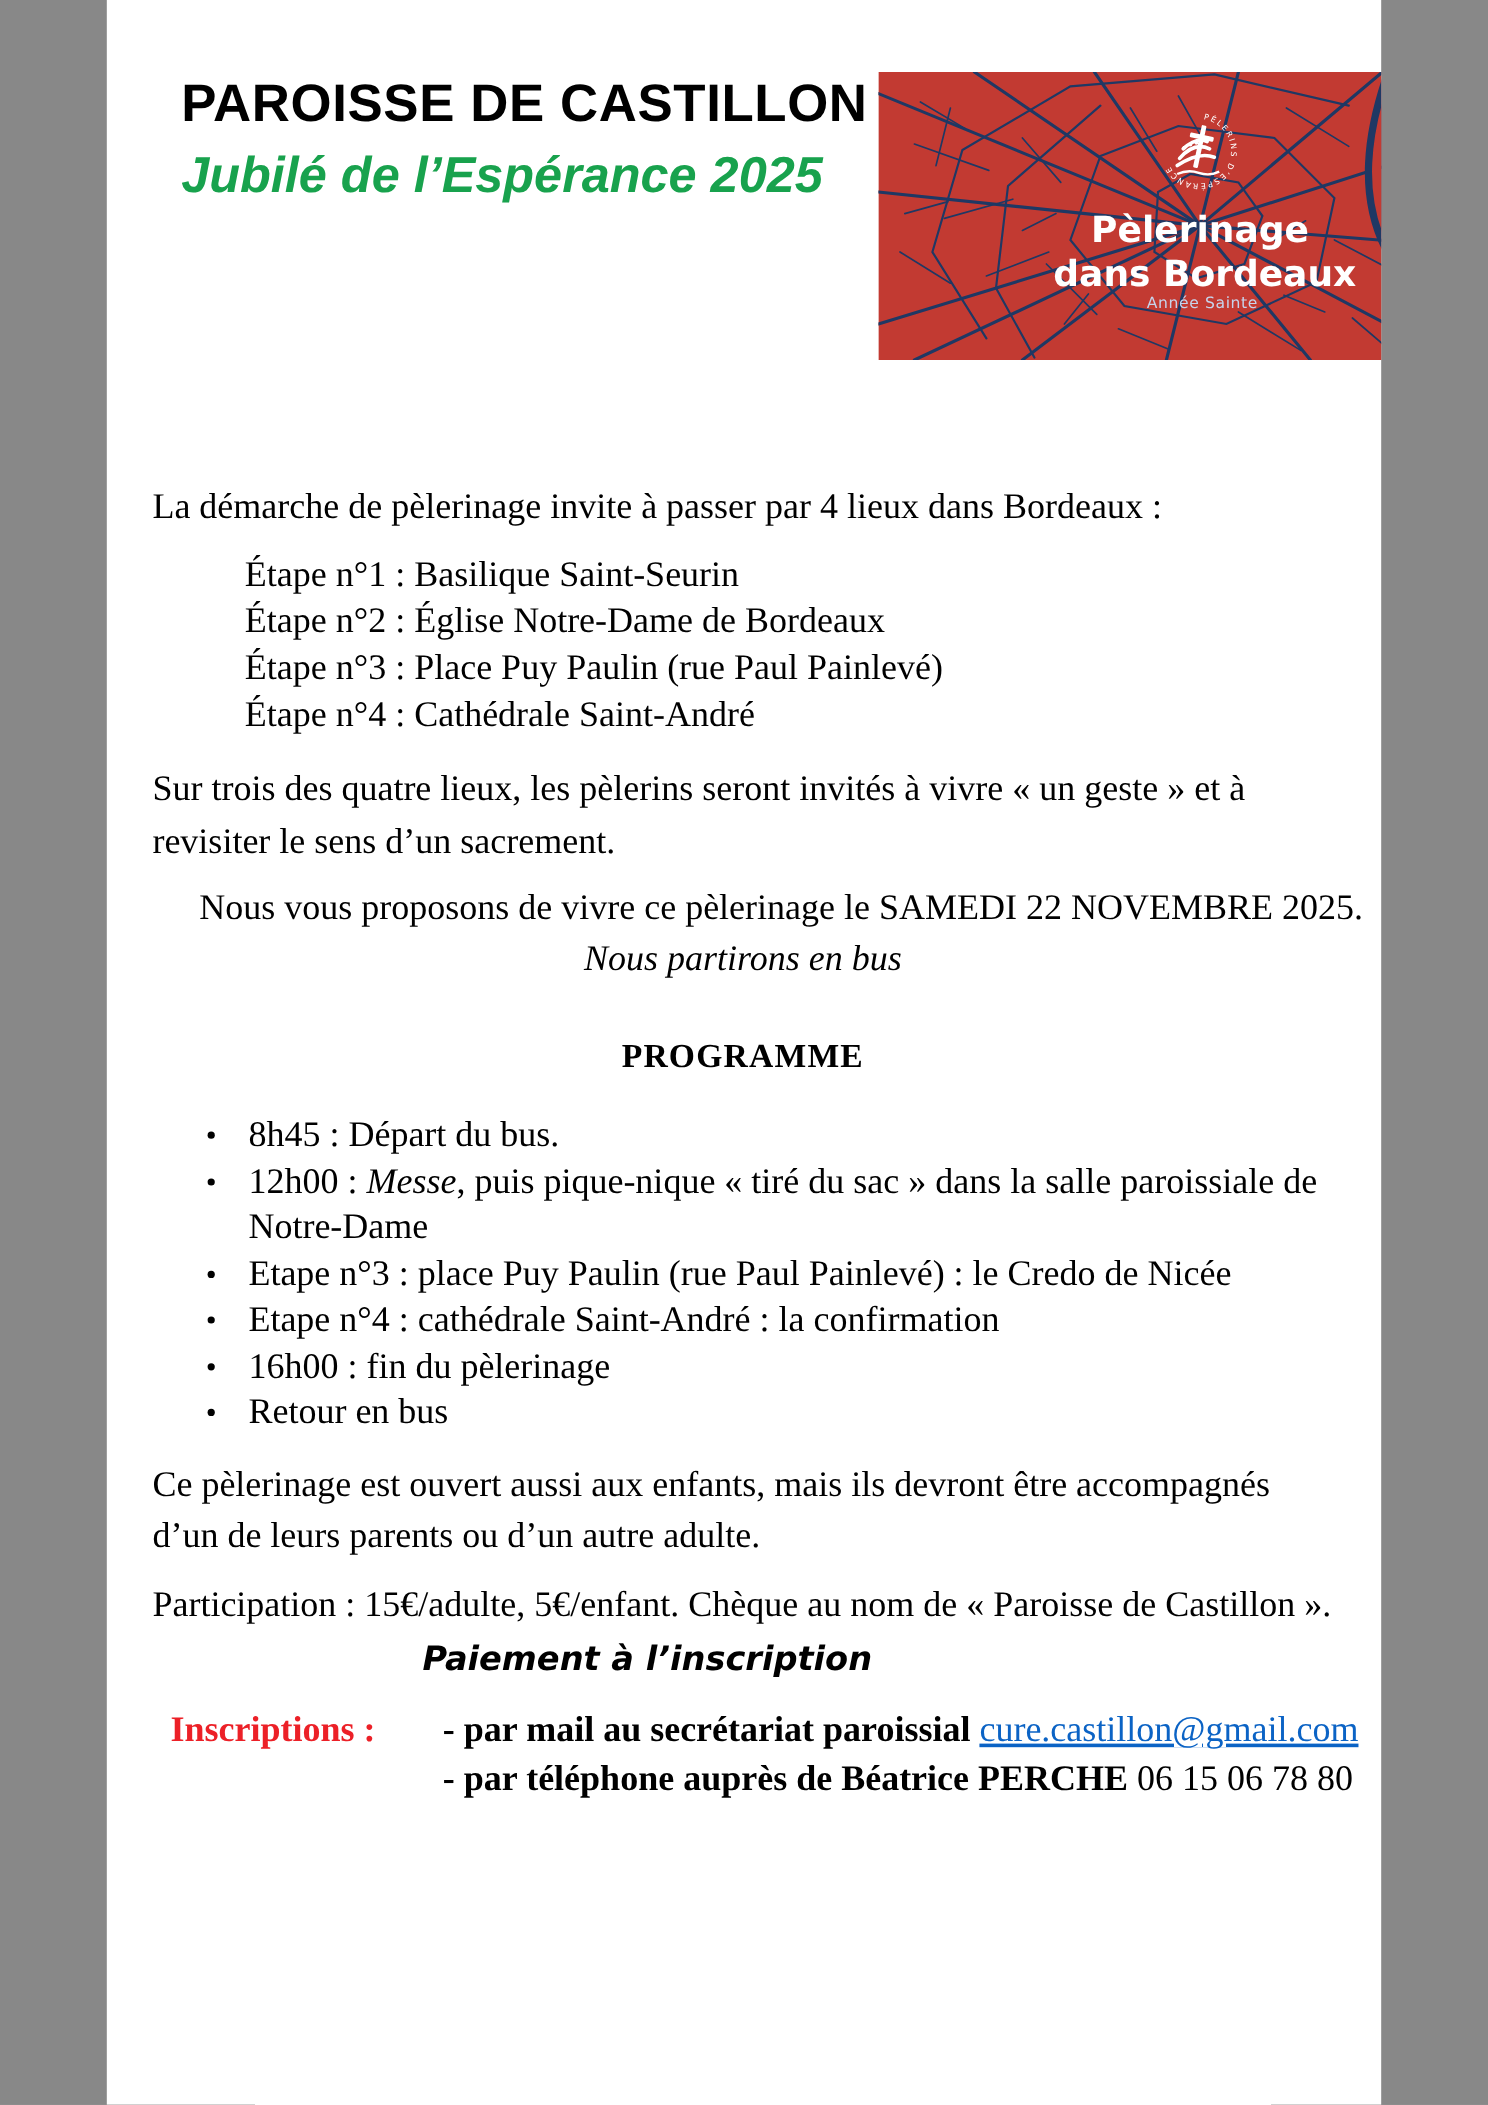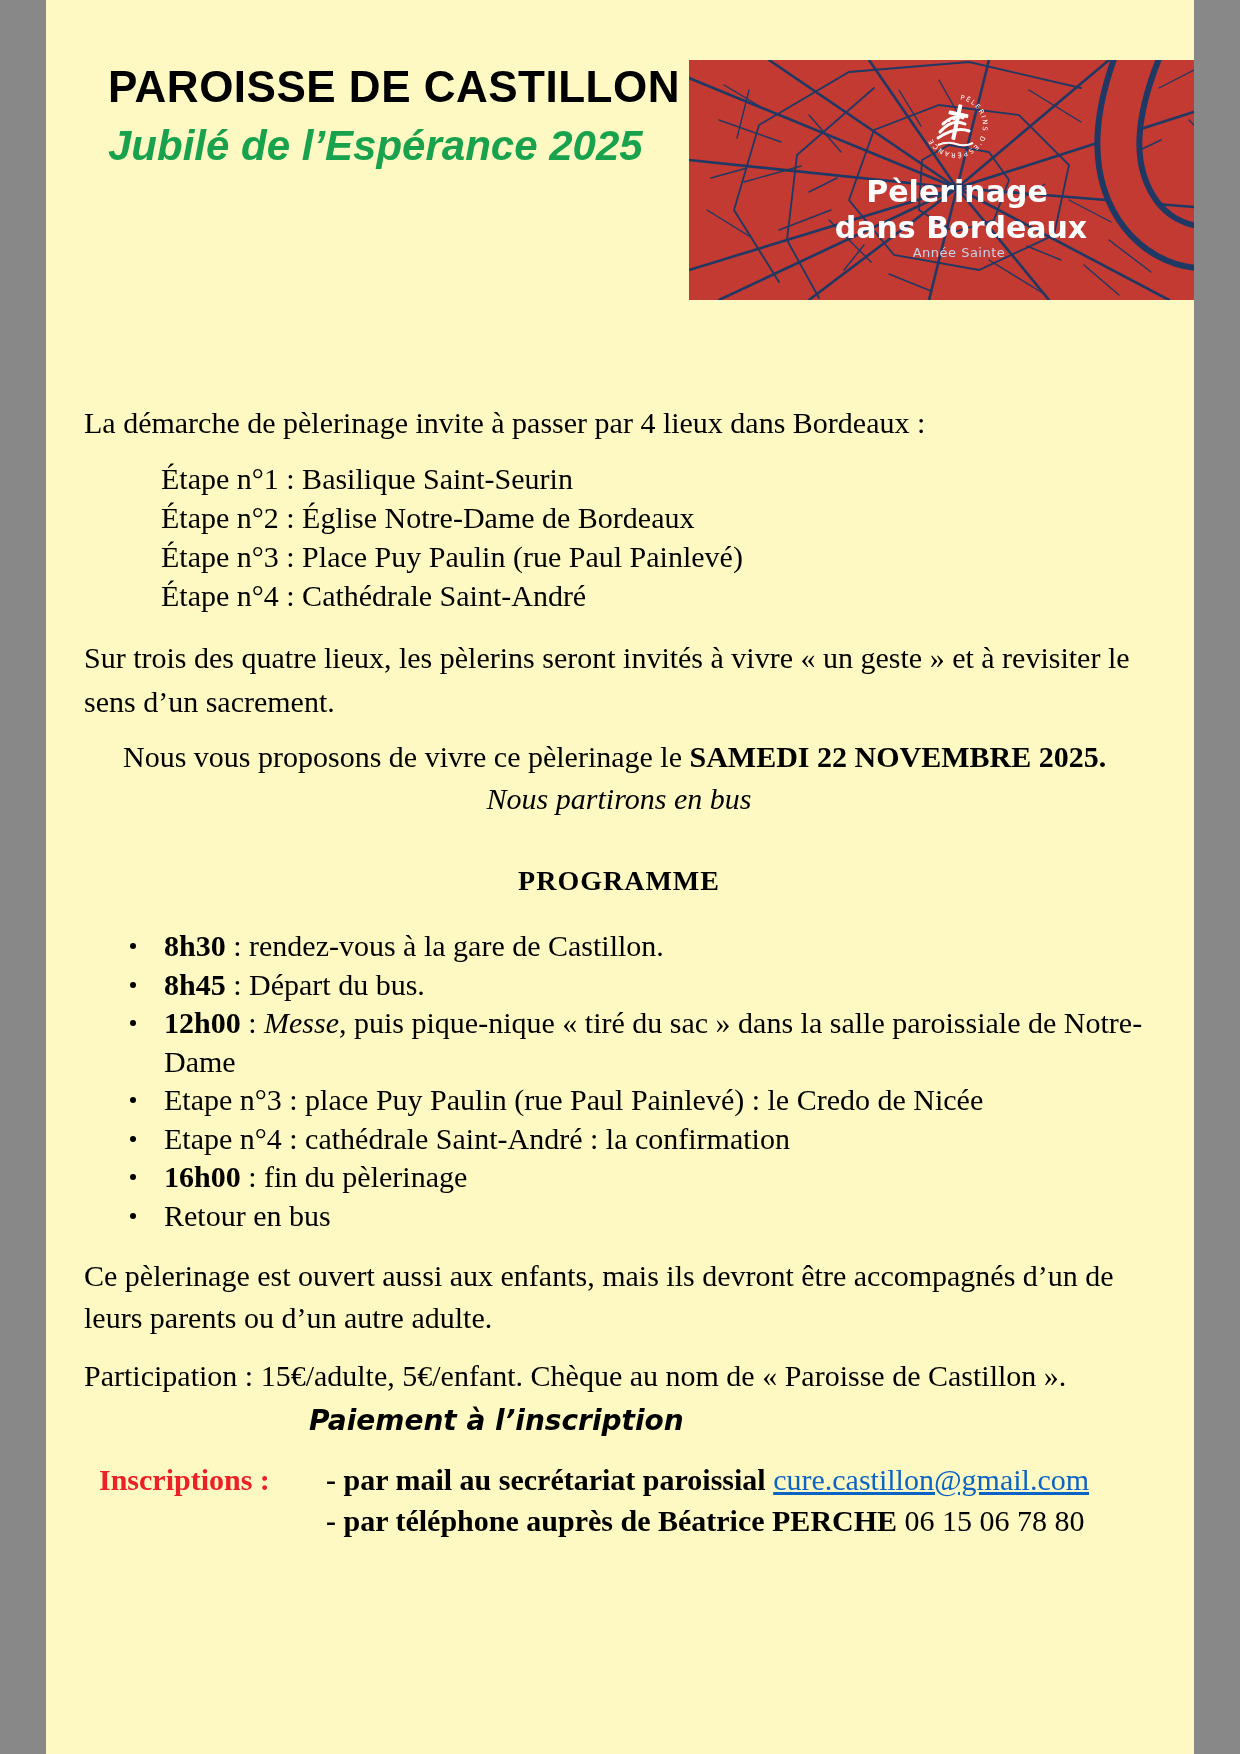--- a/index.html
+++ b/index.html
@@ -1,20 +1,20 @@
 <!DOCTYPE html>
 <html><head>
 <meta charset="utf-8">
 <style>
   html,body { margin:0; padding:0; background:#888; }
   .page {
     position:relative;
-    width:1148px; height:1754px;
+    width:1062px; height:1754px;
     margin:0 auto;
-    background:#fef9c3;
+    background:#ffffff;
     font-family:"Liberation Serif", serif;
     color:#000;
     overflow:hidden;
   }
   .content { padding:0 40px 0 38px; }
 
   
   .header { position:relative; height:305px; }
   .doc-title {
     margin:62px 0 0 24px;
@@ -43,21 +43,21 @@
     margin:39px 0 0; line-height:44px; text-align:center;
     font-weight:bold; font-size:28px; letter-spacing:1px;
   }
   .program-list { margin:24px 0 0; padding:0; list-style:none; }
   .program-list li { position:relative; padding-left:80px; line-height:38.5px; }
   .program-list li::before {
     content:""; position:absolute; left:46px; top:16px;
     width:6px; height:6px; border-radius:50%; background:#000;
   }
   .program-list .cont { display:block; margin-left:87px; }
-  .b { font-weight:bold; }
+  .b { font-weight:normal; }
   .i { font-style:italic; }
   .children-note { margin:20px 0 0; line-height:42px; }
   .participation { margin:16px 0 0; line-height:42px; }
   .payment-note {
     margin:4px 0 0 225px;
     font-family:"DejaVu Sans", sans-serif;
     font-weight:bold; font-style:italic;
     font-size:28px; line-height:40px;
   }
   .inscriptions { display:flex; margin:18px 12px 0; font-size:30px; line-height:41px; }
@@ -87,21 +87,20 @@
     </ul>
 
     <p class="p gesture">Sur trois des quatre lieux, les pèlerins seront invités à vivre « un geste » et à revisiter le sens d’un sacrement.</p>
 
     <p class="p proposal"><span>Nous vous proposons de vivre ce pèlerinage le </span><span class="b">SAMEDI 22 NOVEMBRE 2025.</span></p>
     <p class="p bus-note">Nous partirons en bus</p>
 
     <p class="programme-heading">PROGRAMME</p>
 
     <ul class="program-list p">
-      <li><span class="b">8h30</span><span> : rendez-vous à la gare de Castillon.</span></li>
       <li><span class="b">8h45</span><span> : Départ du bus.</span></li>
       <li><span class="b">12h00</span><span> : </span><span class="i">Messe</span><span>, puis pique-nique « tiré du sac » dans la salle paroissiale de Notre-Dame</span></li>
       <li><span>Etape n°3 : place Puy Paulin (rue Paul Painlevé) : le Credo de Nicée</span></li>
       <li><span>Etape n°4 : cathédrale Saint-André : la confirmation</span></li>
       <li><span class="b">16h00</span><span> : fin du pèlerinage</span></li>
       <li><span>Retour en bus</span></li>
     </ul>
 
     <p class="p children-note">Ce pèlerinage est ouvert aussi aux enfants, mais ils devront être accompagnés d’un de leurs parents ou d’un autre adulte.</p>
     <p class="p participation">Participation : 15€/adulte, 5€/enfant. Chèque au nom de « Paroisse de Castillon ».</p>

